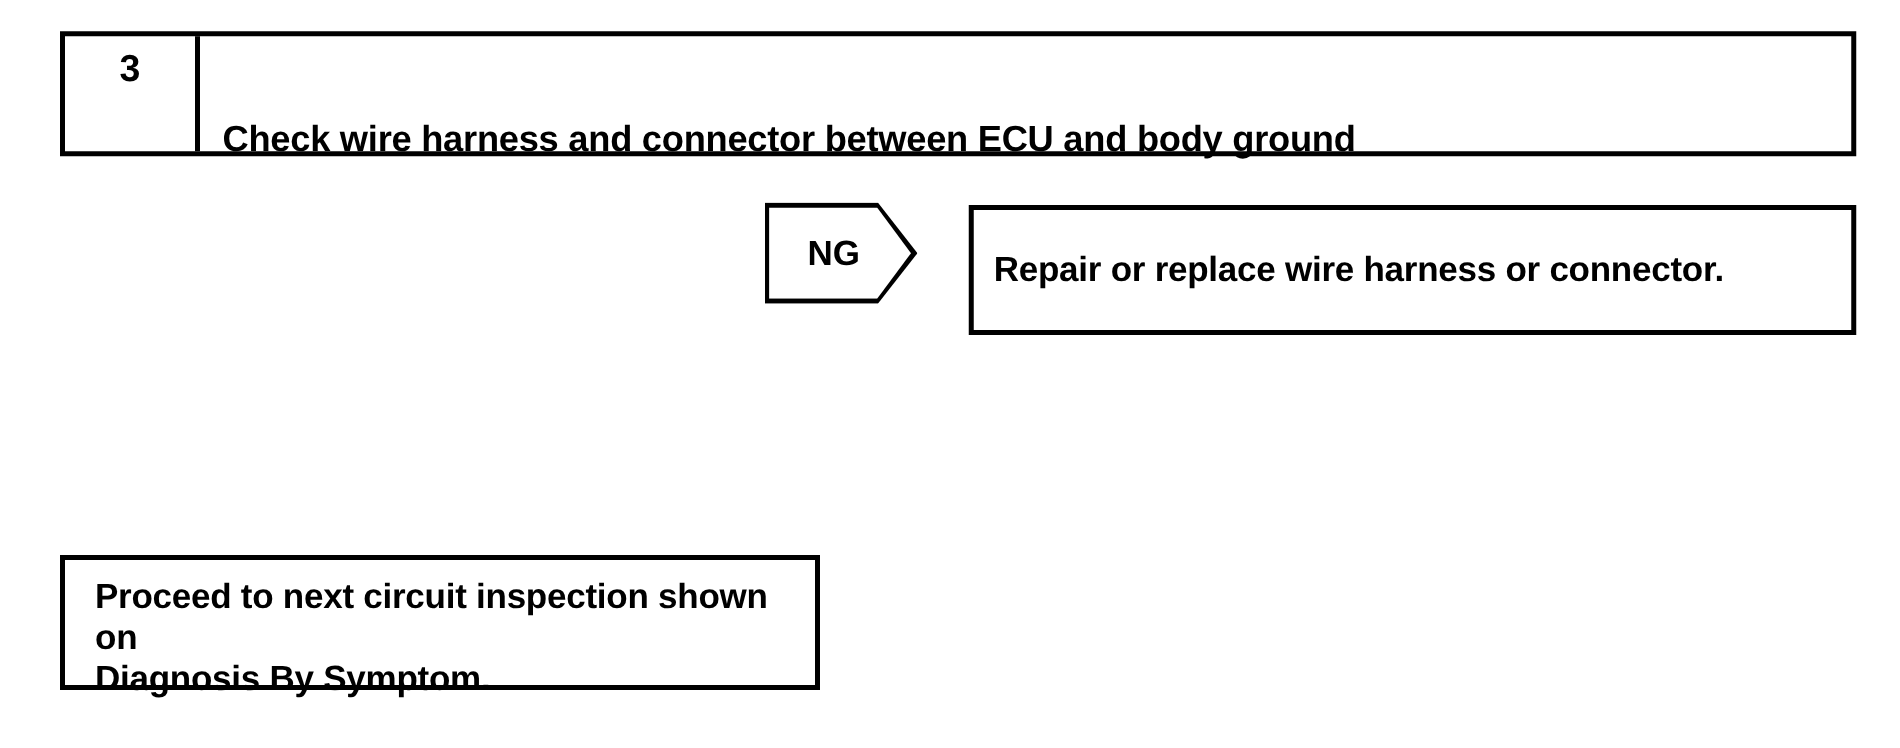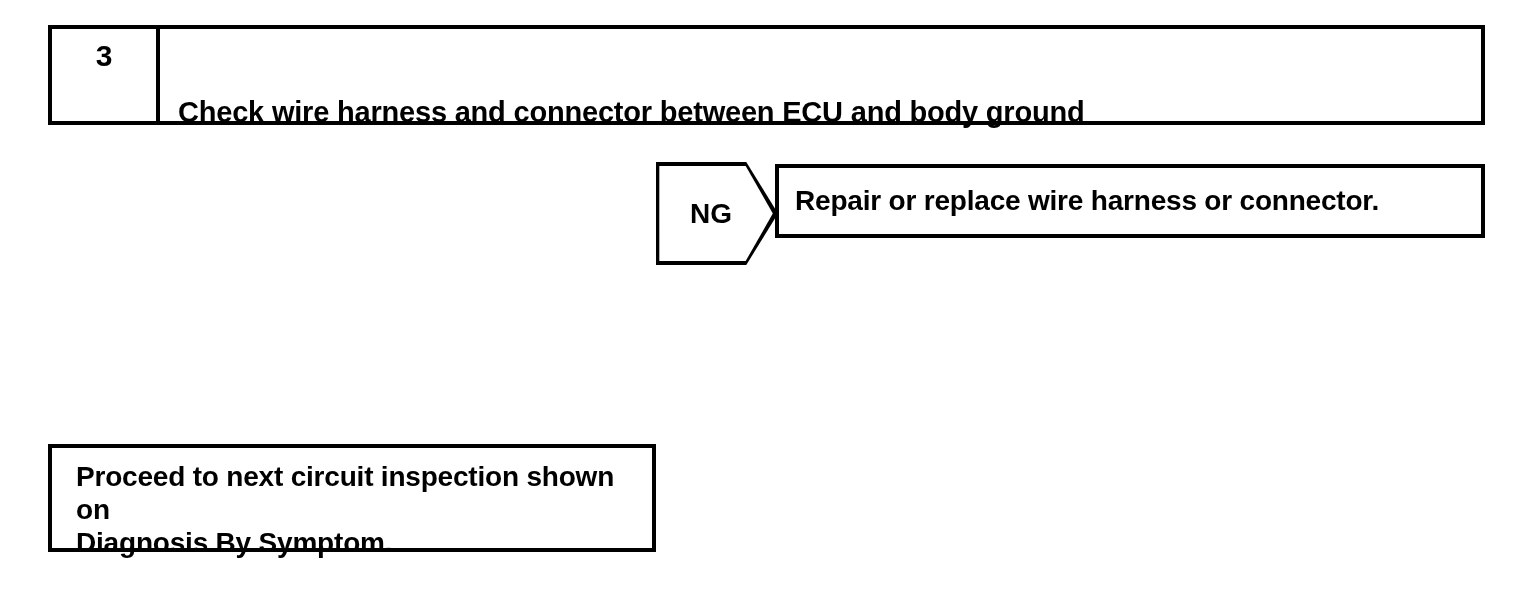--- a/index.html
+++ b/index.html
@@ -81,21 +81,21 @@
     line-height: 1.18;
     letter-spacing: -0.2px;
     white-space: pre-line;
   }
 
   
   #repair-box {
     left: 775px;
     top: 164px;
     width: 710px;
-    height: 74px;
+    height: 104px;
     align-items: center;
     padding-left: 16px;
   }
   #repair-box .box-text {
     white-space: nowrap;
   }
 
   
   #proceed-box {
     left: 48px;
@@ -124,24 +124,24 @@
   }
   .arrow-label {
     font-size: 28px;
     font-weight: bold;
     color: #000000;
     letter-spacing: 0px;
   }
 
   
   #ng-arrow {
-    left: 656px;
+    left: 612px;
     top: 162px;
     width: 122px;
-    height: 103px;
+    height: 81px;
     -webkit-clip-path: polygon(0% 0%, 74% 0%, 100% 50%, 74% 100%, 0% 100%);
     clip-path: polygon(0% 0%, 74% 0%, 100% 50%, 74% 100%, 0% 100%);
   }
   #ng-arrow .arrow-inner {
     -webkit-clip-path: polygon(
       3.3px 4px, calc(74% - 0.6px) 4px, calc(100% - 5.2px) 50%,
       calc(74% - 0.6px) calc(100% - 4px), 3.3px calc(100% - 4px));
     clip-path: polygon(
       3.3px 4px, calc(74% - 0.6px) 4px, calc(100% - 5.2px) 50%,
       calc(74% - 0.6px) calc(100% - 4px), 3.3px calc(100% - 4px));

